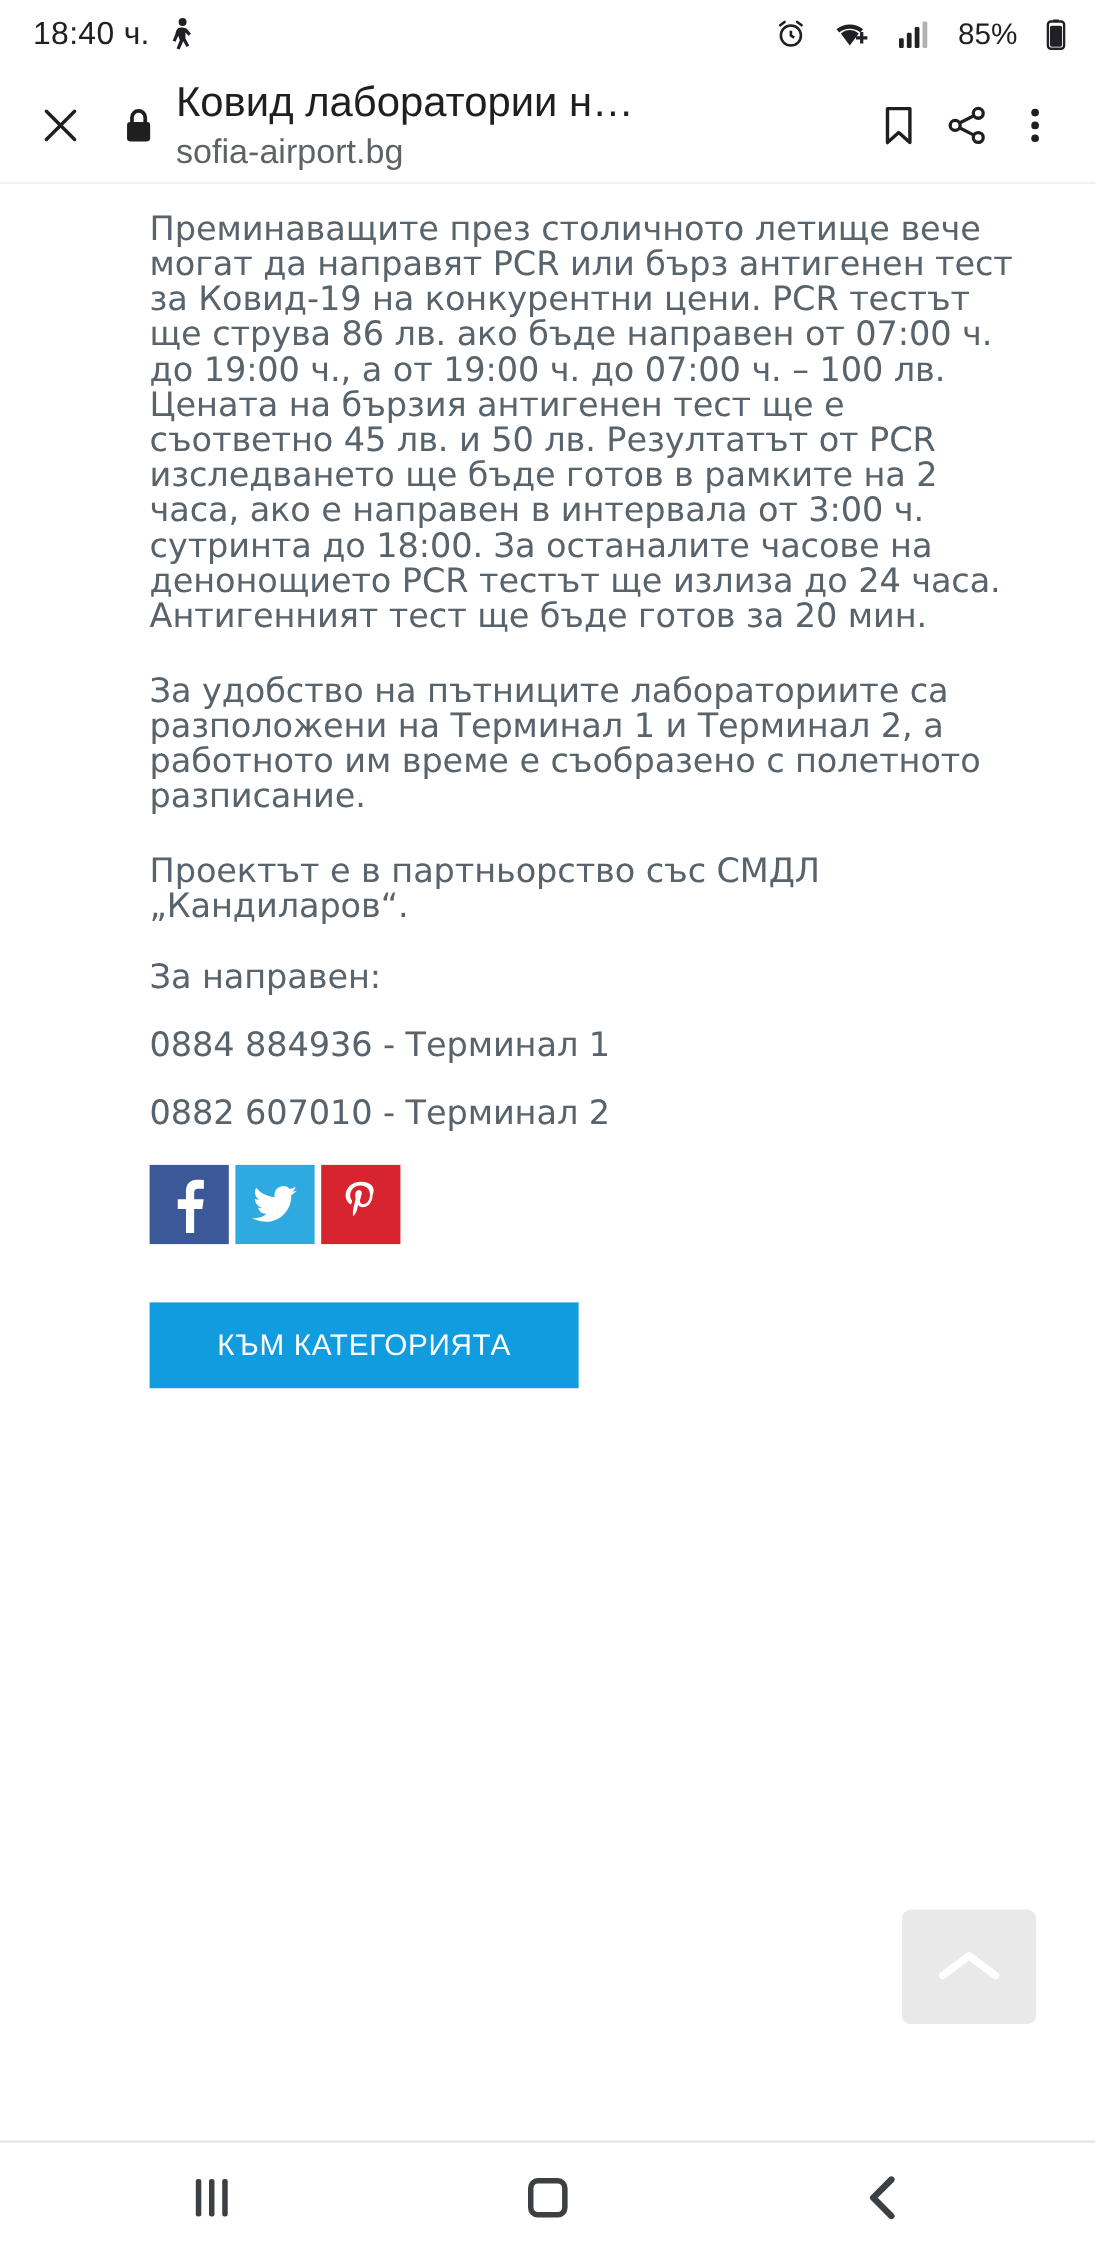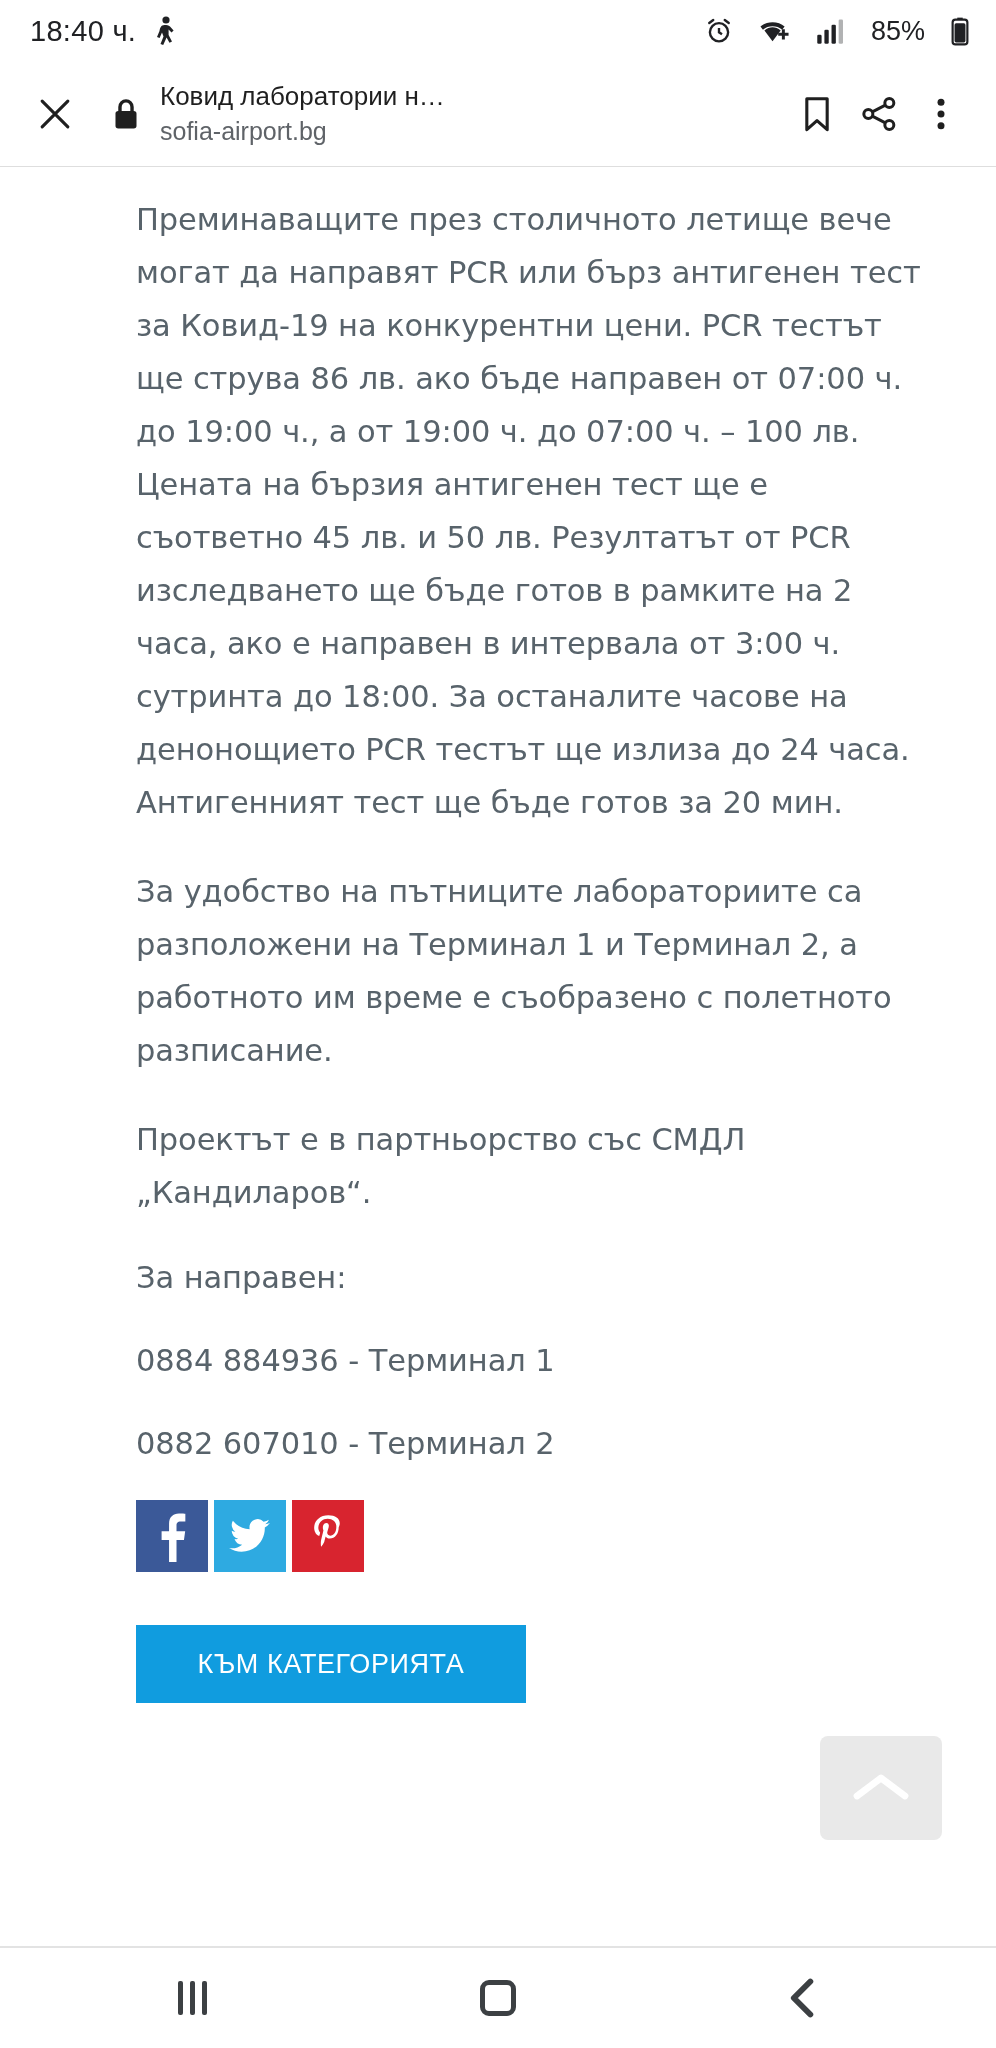--- a/index.html
+++ b/index.html
@@ -82,29 +82,29 @@
   .title-block {
     flex: 1 1 auto;
     min-width: 0;
     padding-left: 10px;
     padding-right: 6px;
     display: flex;
     flex-direction: column;
     justify-content: center;
   }
   .page-title {
-    font-size: 26px;
+    font-size: 38px;
     color: #1f1f1f;
     white-space: nowrap;
     overflow: hidden;
     text-overflow: ellipsis;
     line-height: 1.15;
   }
   .page-url {
-    font-size: 25px;
+    font-size: 31px;
     color: #5f6368;
     margin-top: 5px;
     white-space: nowrap;
     overflow: hidden;
     text-overflow: ellipsis;
   }
   .bar-action {
     width: 62px;
     height: 62px;
     flex: 0 0 62px;
@@ -120,21 +120,21 @@
     overflow: hidden;
     background: #ffffff;
     padding: 26px 0 0 0;
   }
   .article {
     padding: 0 60px 0 136px;
   }
   .para {
     color: #58636b;
     font-size: 30.5px;
-    line-height: 53px;
+    line-height: 32px;
     margin-bottom: 36px;
     font-family: "DejaVu Sans", sans-serif;
     letter-spacing: -0.1px;
   }
   .para.tight { margin-bottom: 32px; }
   .para.contact { margin-bottom: 30px; }
 
   .social-row {
     display: flex;
     gap: 6px;

